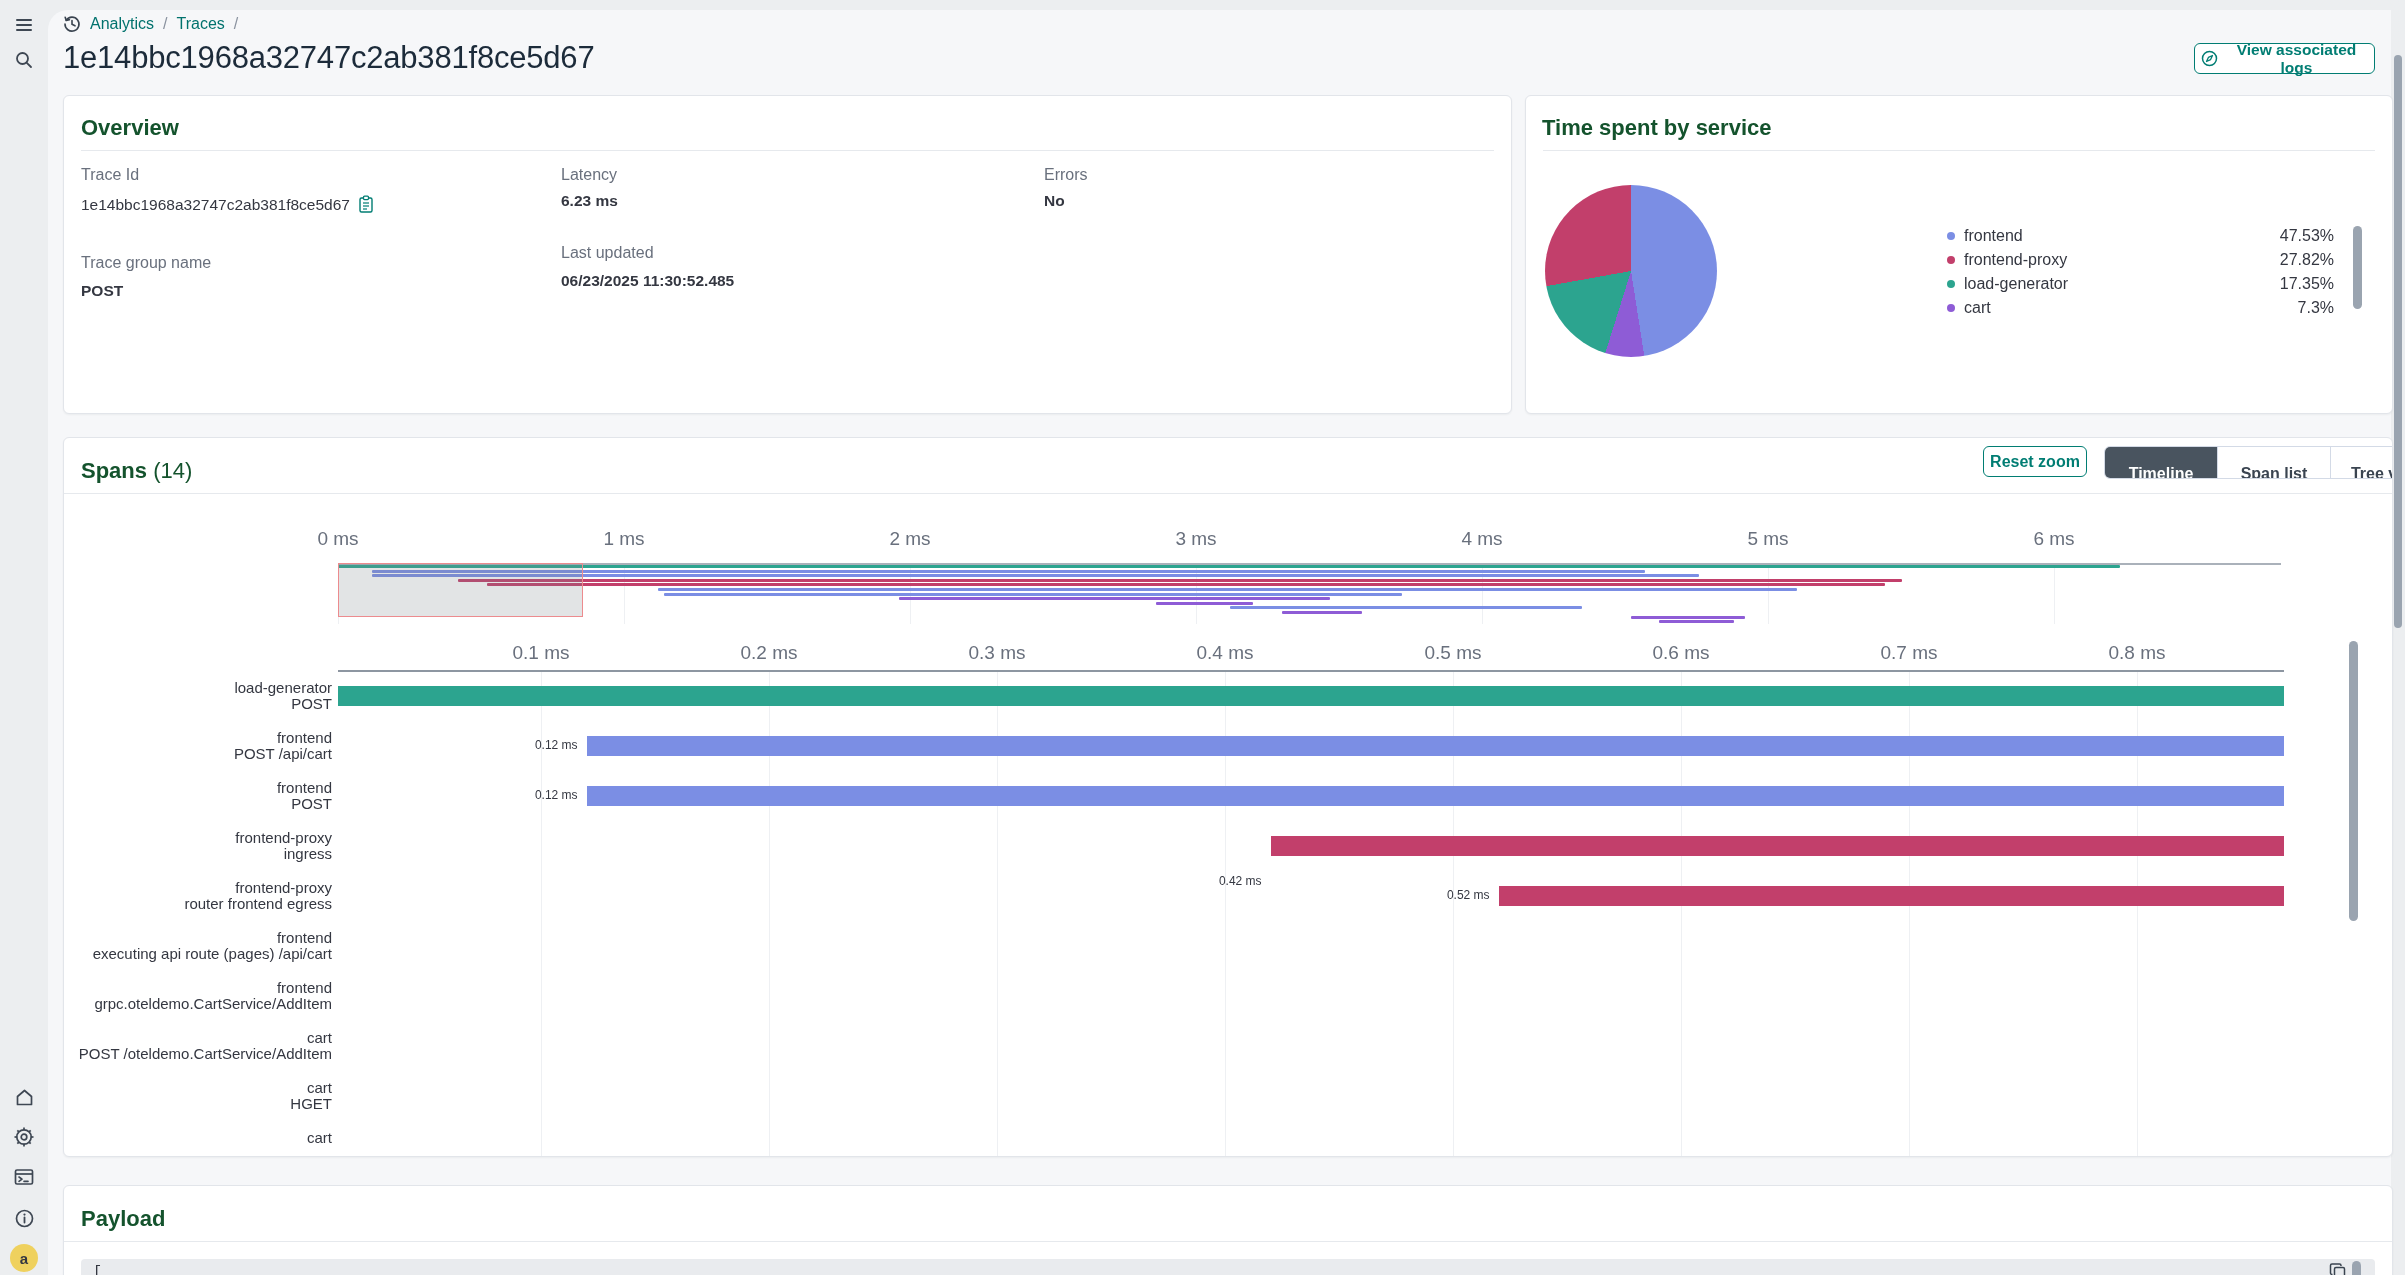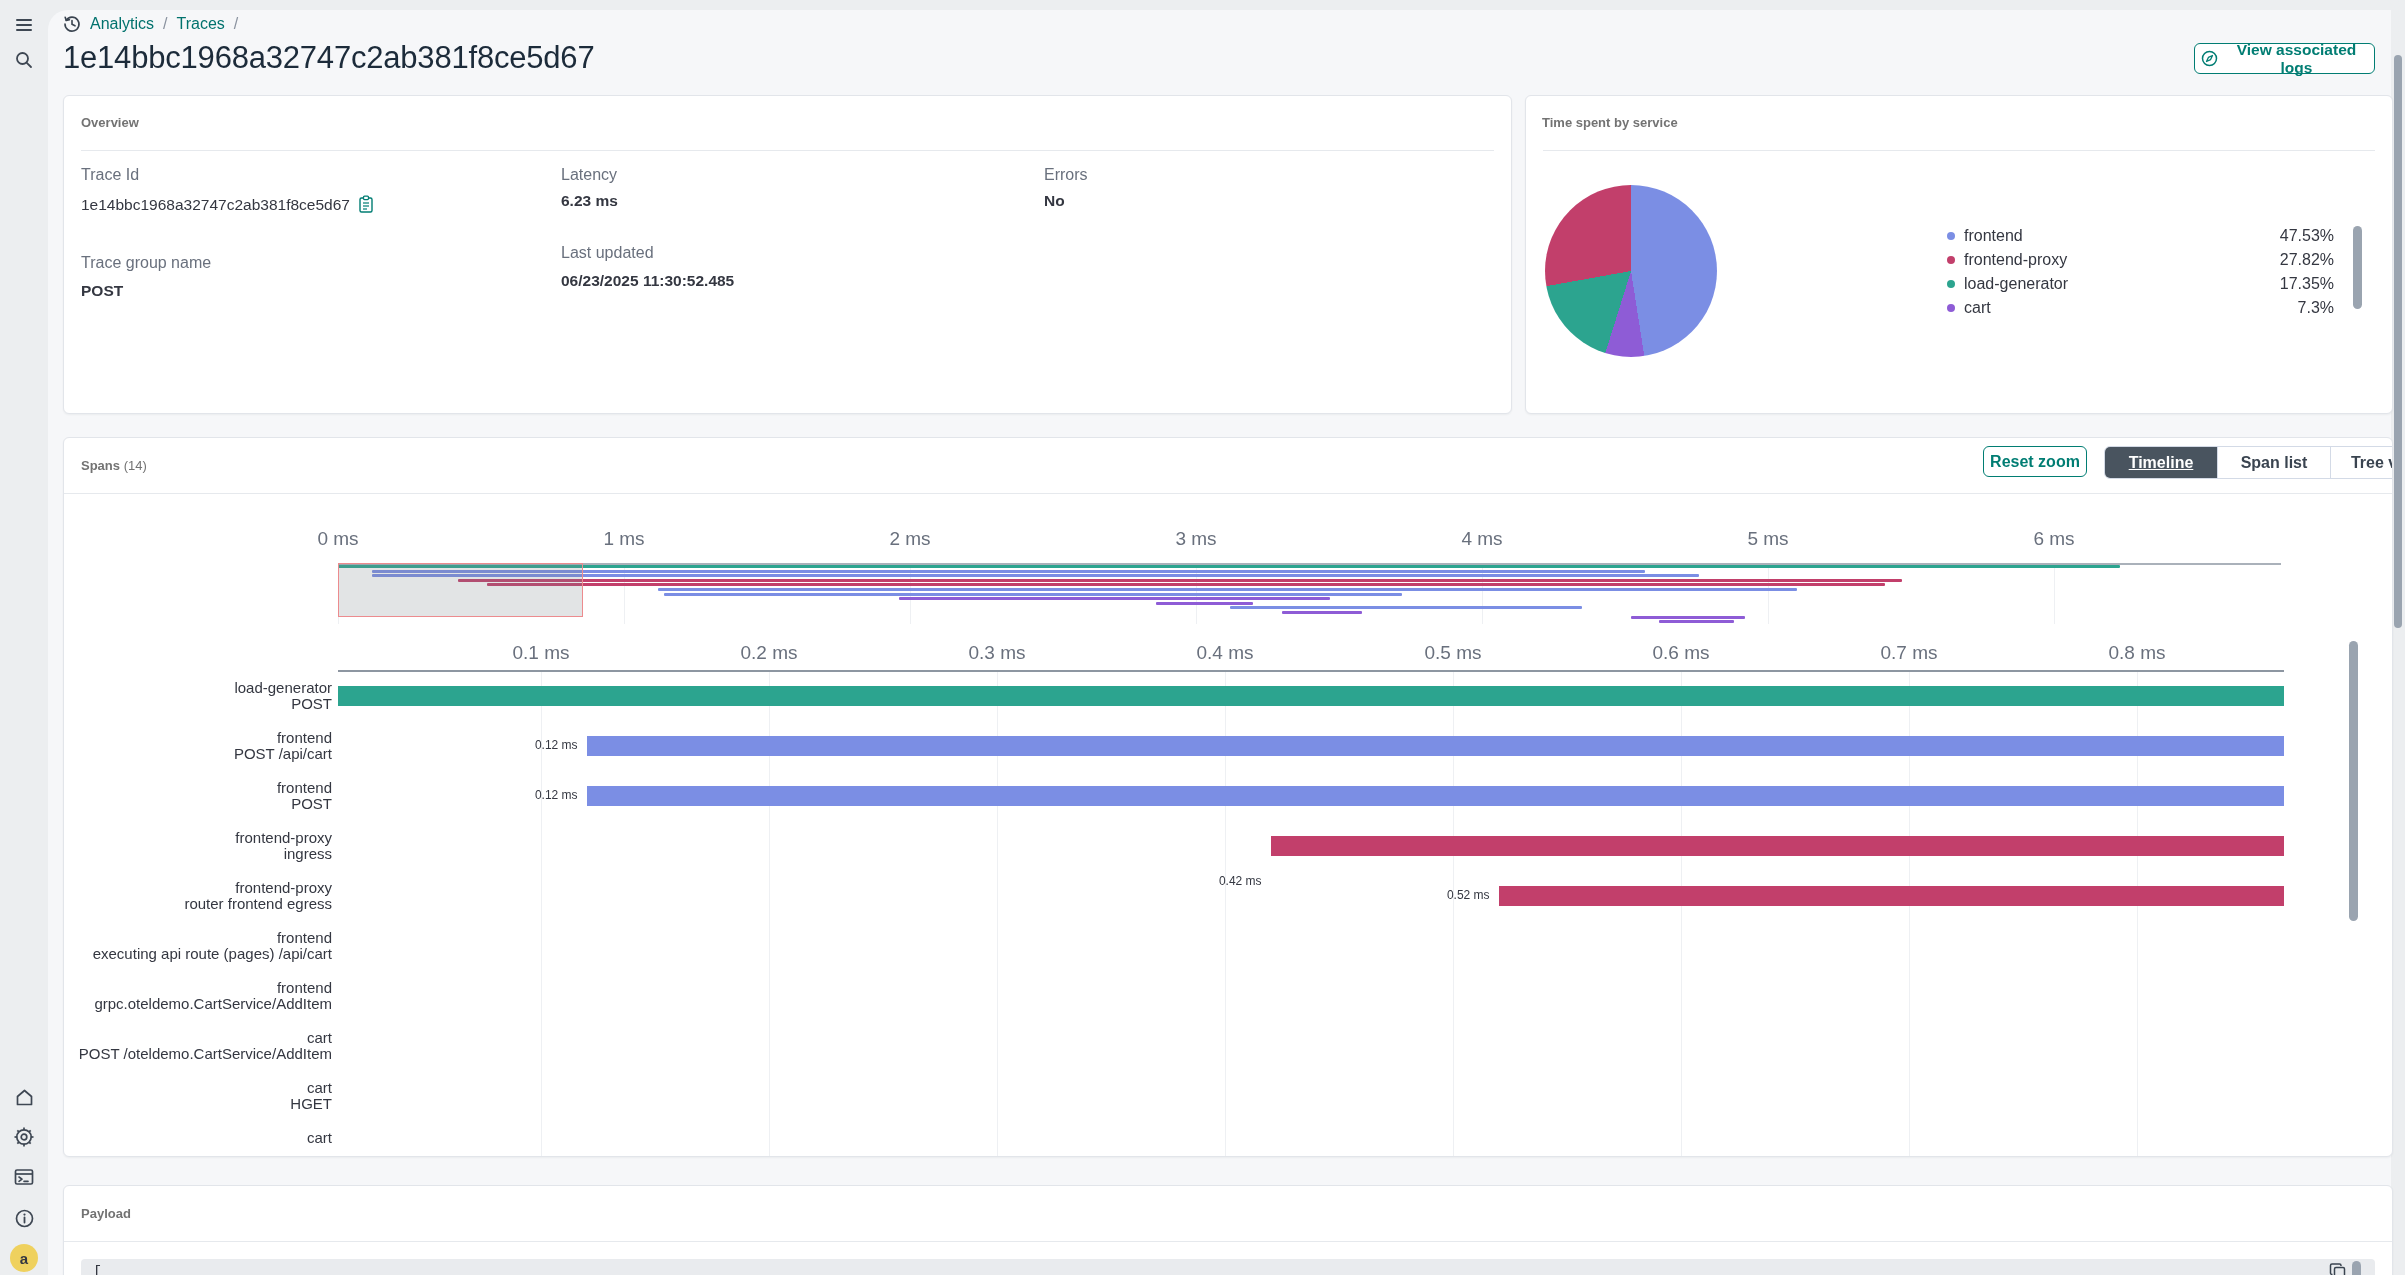--- a/index.html
+++ b/index.html
@@ -1,19 +1,19 @@
 <!DOCTYPE html>
 <html><head>
 <meta charset="utf-8">
 <style>
   html,body{margin:0;padding:0;background:#e9ebee;font-family:"Liberation Sans",sans-serif;}
   #app{position:relative;width:2405px;height:1275px;overflow:hidden;background:#eceef0;}
   #content-bg{position:absolute;left:48px;top:10px;width:2343px;height:1265px;background:#f6f7f9;border-top-left-radius:20px;}
   .card{position:absolute;background:#fff;border:1px solid #e2e5ea;border-radius:6px;box-shadow:0 1px 2px rgba(20,30,40,.05);}
-  .card-title{position:absolute;font-size:13px;font-weight:700;color:#737373;}
+  .card-title{position:absolute;font-size:22px;font-weight:700;color:#14532d;}
   .card-divider{position:absolute;left:17px;right:17px;height:1px;background:#e6e9ed;}
   
   .side-icon{position:absolute;left:12px;width:24px;height:24px;color:#3e4753;display:flex;align-items:center;justify-content:center;}
   .side-icon svg{display:block;}
   #avatar{position:absolute;left:10px;top:1244px;width:28px;height:28px;border-radius:50%;background:#efd15e;color:#343741;font-size:15px;font-weight:700;display:flex;align-items:center;justify-content:center;}
   
   #breadcrumb{position:absolute;left:63px;top:14px;height:20px;display:flex;align-items:center;gap:9px;font-size:16px;}
   #breadcrumb a{color:#01726d;text-decoration:none;font-weight:400;}
   #breadcrumb .sep{color:#8b93a0;}
   #page-title{position:absolute;left:63px;top:40px;font-size:31px;font-weight:400;color:#1c2b3a;letter-spacing:-.2px;}
@@ -23,21 +23,21 @@
   .fld-value{position:absolute;font-size:15.5px;font-weight:600;color:#343741;}
   .copy-icon{display:inline-block;vertical-align:-3px;margin-left:8px;}
   
   .legend-row{display:flex;align-items:center;height:24px;font-size:16px;color:#343741;cursor:pointer;}
   .legend-dot{width:8px;height:8px;border-radius:50%;margin-right:9px;flex:none;}
   .legend-name{flex:1;}
   .legend-val{text-align:right;}
   
   .btn-secondary{position:absolute;border:1px solid #017d73;border-radius:6px;background:#fff;color:#017d73;font-size:16px;font-weight:600;display:flex;align-items:center;justify-content:center;cursor:pointer;}
   .seg-group{position:absolute;display:flex;border:1px solid #d3dae6;border-radius:6px;overflow:hidden;background:#fff;}
-  .seg{min-width:80px;padding:0 16px;height:100%;display:flex;align-items:center;justify-content:center;font-size:16px;font-weight:600;color:#3a4450;border-left:1px solid #d3dae6;cursor:pointer;white-space:nowrap;}
+  .seg{min-width:80px;padding:11px 16px;height:100%;display:flex;align-items:center;justify-content:center;font-size:16px;font-weight:600;color:#3a4450;border-left:1px solid #d3dae6;cursor:pointer;white-space:nowrap;}
   .seg:first-child{border-left:none;}
   .seg.active{background:#49545f;color:#fff;text-decoration:underline;}
   
   .tick-label{position:absolute;width:80px;text-align:center;font-size:19px;color:#69707d;white-space:nowrap;}
   .gridline{position:absolute;width:1px;background:#eef0f3;}
   .axis-line{position:absolute;height:2px;background:#8d96a1;}
   .mm-bar{position:absolute;height:3px;border-radius:1px;}
   .gantt-label{position:absolute;width:258px;text-align:right;font-size:15px;line-height:16px;color:#343741;}
   .gantt-bar{position:absolute;height:20px;cursor:pointer;}
   .bar-time{position:absolute;width:90px;text-align:right;font-size:12px;color:#343741;}

